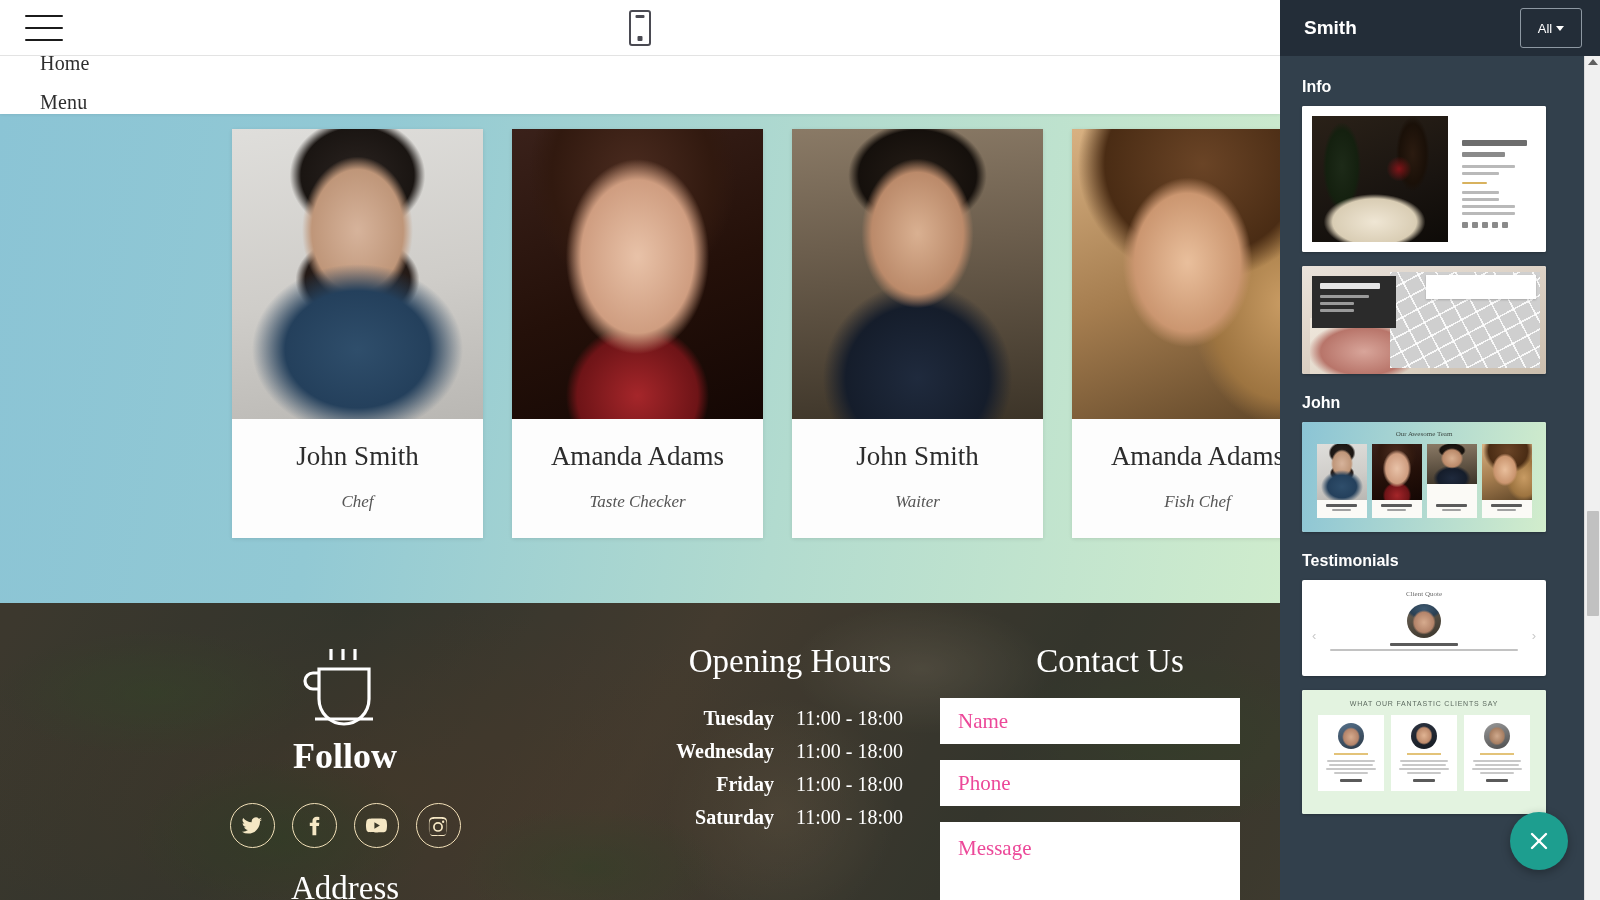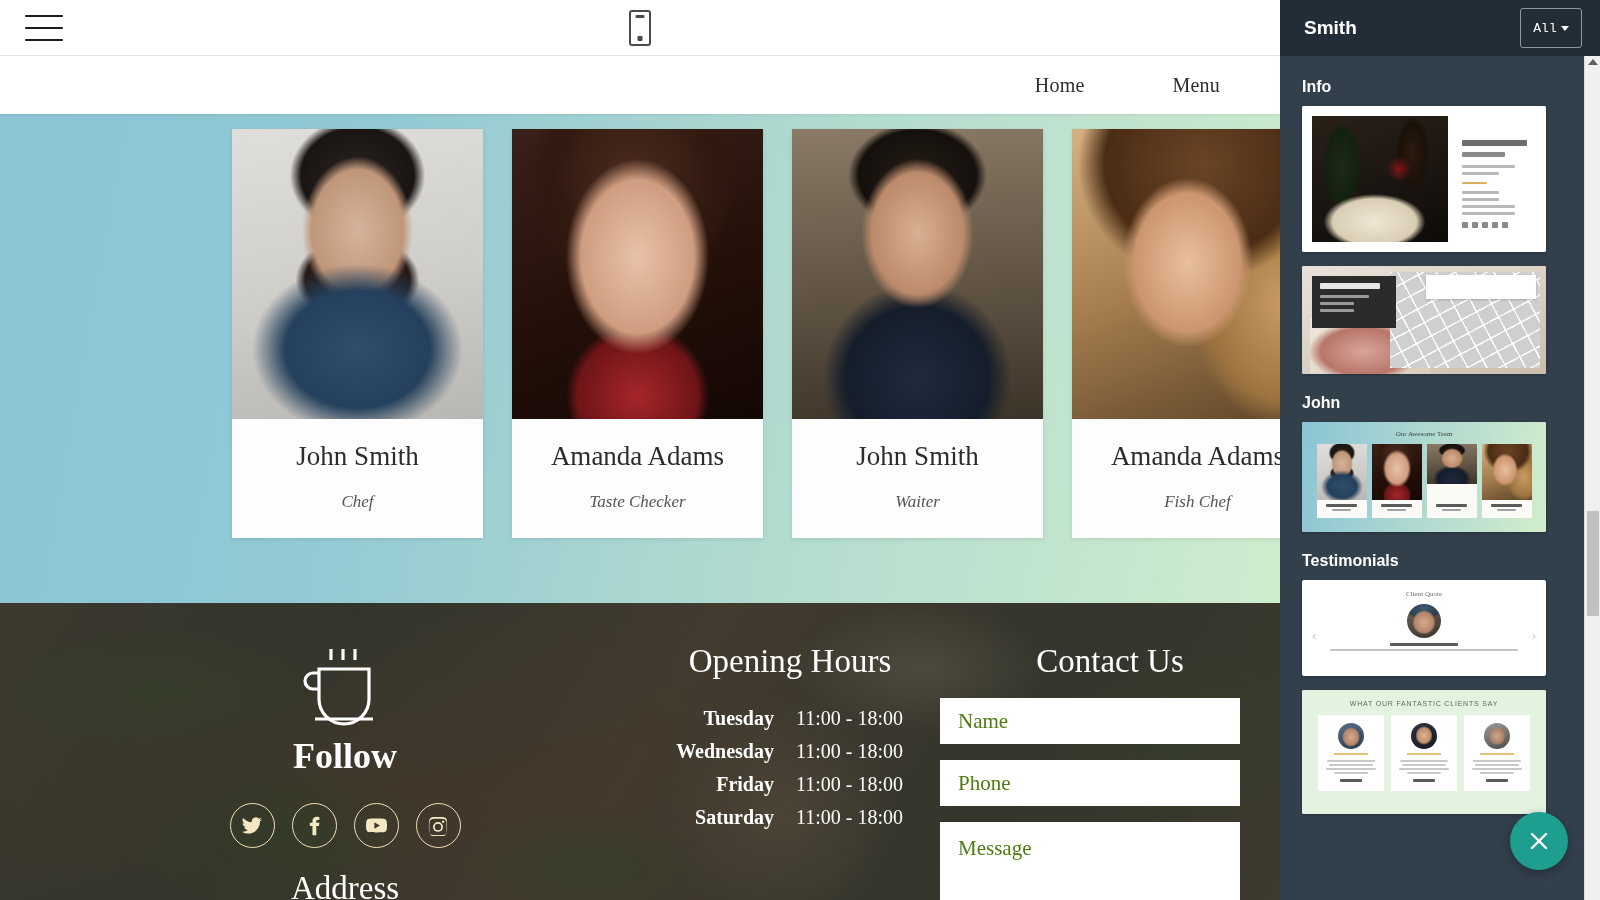--- a/index.html
+++ b/index.html
@@ -45,24 +45,24 @@
   
   .canvas {
     position: absolute; top: 56px; left: 0;
     width: 1280px; height: 844px;
     overflow: hidden; background: #fff;
   }
 
   
   .site-nav {
     height: 58px; background: #ffffff;
-    display: flex; align-items: center; justify-content: flex-end;
-    padding-right: 20px; gap: 8px;
+    display: flex; align-items: flex-start; justify-content: flex-end;
+    padding-right: 20px; gap: 16px;
     box-shadow: 0 1px 3px rgba(0,0,0,0.07);
-    position: relative; z-index: 5;
+    position: relative; z-index: 5; flex-direction: column;
   }
   .site-nav a {
     font-family: "Liberation Serif", serif;
     font-size: 20px; color: #2e2e2e; text-decoration: none;
     padding: 0 40px; letter-spacing: .2px;
   }
 
   
   .team-section {
     position: relative; height: 489px;
@@ -169,21 +169,21 @@
   }
   .hours-day { text-align: right; font-weight: bold; width: 52%; padding-right: 22px !important; }
   .hours-time { text-align: left; font-weight: 400; }
 
   .fcol-contact { width: 340px; text-align: center; }
   .fcol-contact h3 { margin-bottom: 18px; }
   .field {
     background: #fff; height: 46px; margin-bottom: 16px;
     display: flex; align-items: center; padding: 0 18px;
     font-family: "Liberation Serif", serif;
-    font-size: 21px; color: #4d7c0f; text-align: left;
+    font-size: 21px; color: #ec4899; text-align: left;
     width: 300px;
   }
   .field.textarea { height: 80px; align-items: flex-start; padding-top: 14px; }
 
   
   .blocks-panel {
     position: absolute; top: 0; right: 0;
     width: 320px; height: 900px;
     background: #32404c;
     display: flex; flex-direction: column;
@@ -192,21 +192,21 @@
   .panel-head {
     height: 56px; background: #232d38;
     display: flex; align-items: center; justify-content: space-between;
     padding: 0 18px 0 24px; flex: 0 0 auto;
   }
   .panel-title { color: #fff; font-size: 19px; font-weight: bold; }
   .filter-btn {
     min-width: 62px; height: 40px; border: 1px solid #8d98a2; border-radius: 3px;
     color: #fff; font-size: 13px;
     display: flex; align-items: center; justify-content: center; gap: 4px;
-    cursor: pointer; padding: 0 10px; font-family: Liberation Mono, monospace;
+    cursor: pointer; padding: 0 10px;
   }
   .caret { width: 0; height: 0; border-left: 4px solid transparent; border-right: 4px solid transparent; border-top: 5px solid #fff; }
 
   .panel-body {
     flex: 1; position: relative; overflow: hidden;
     padding: 14px 22px 0 22px;
   }
   .grp-title { color: #fff; font-size: 16px; font-weight: bold; margin: 8px 0 10px; }
   .grp-title.sp { margin-top: 20px; }
   .thumb {

